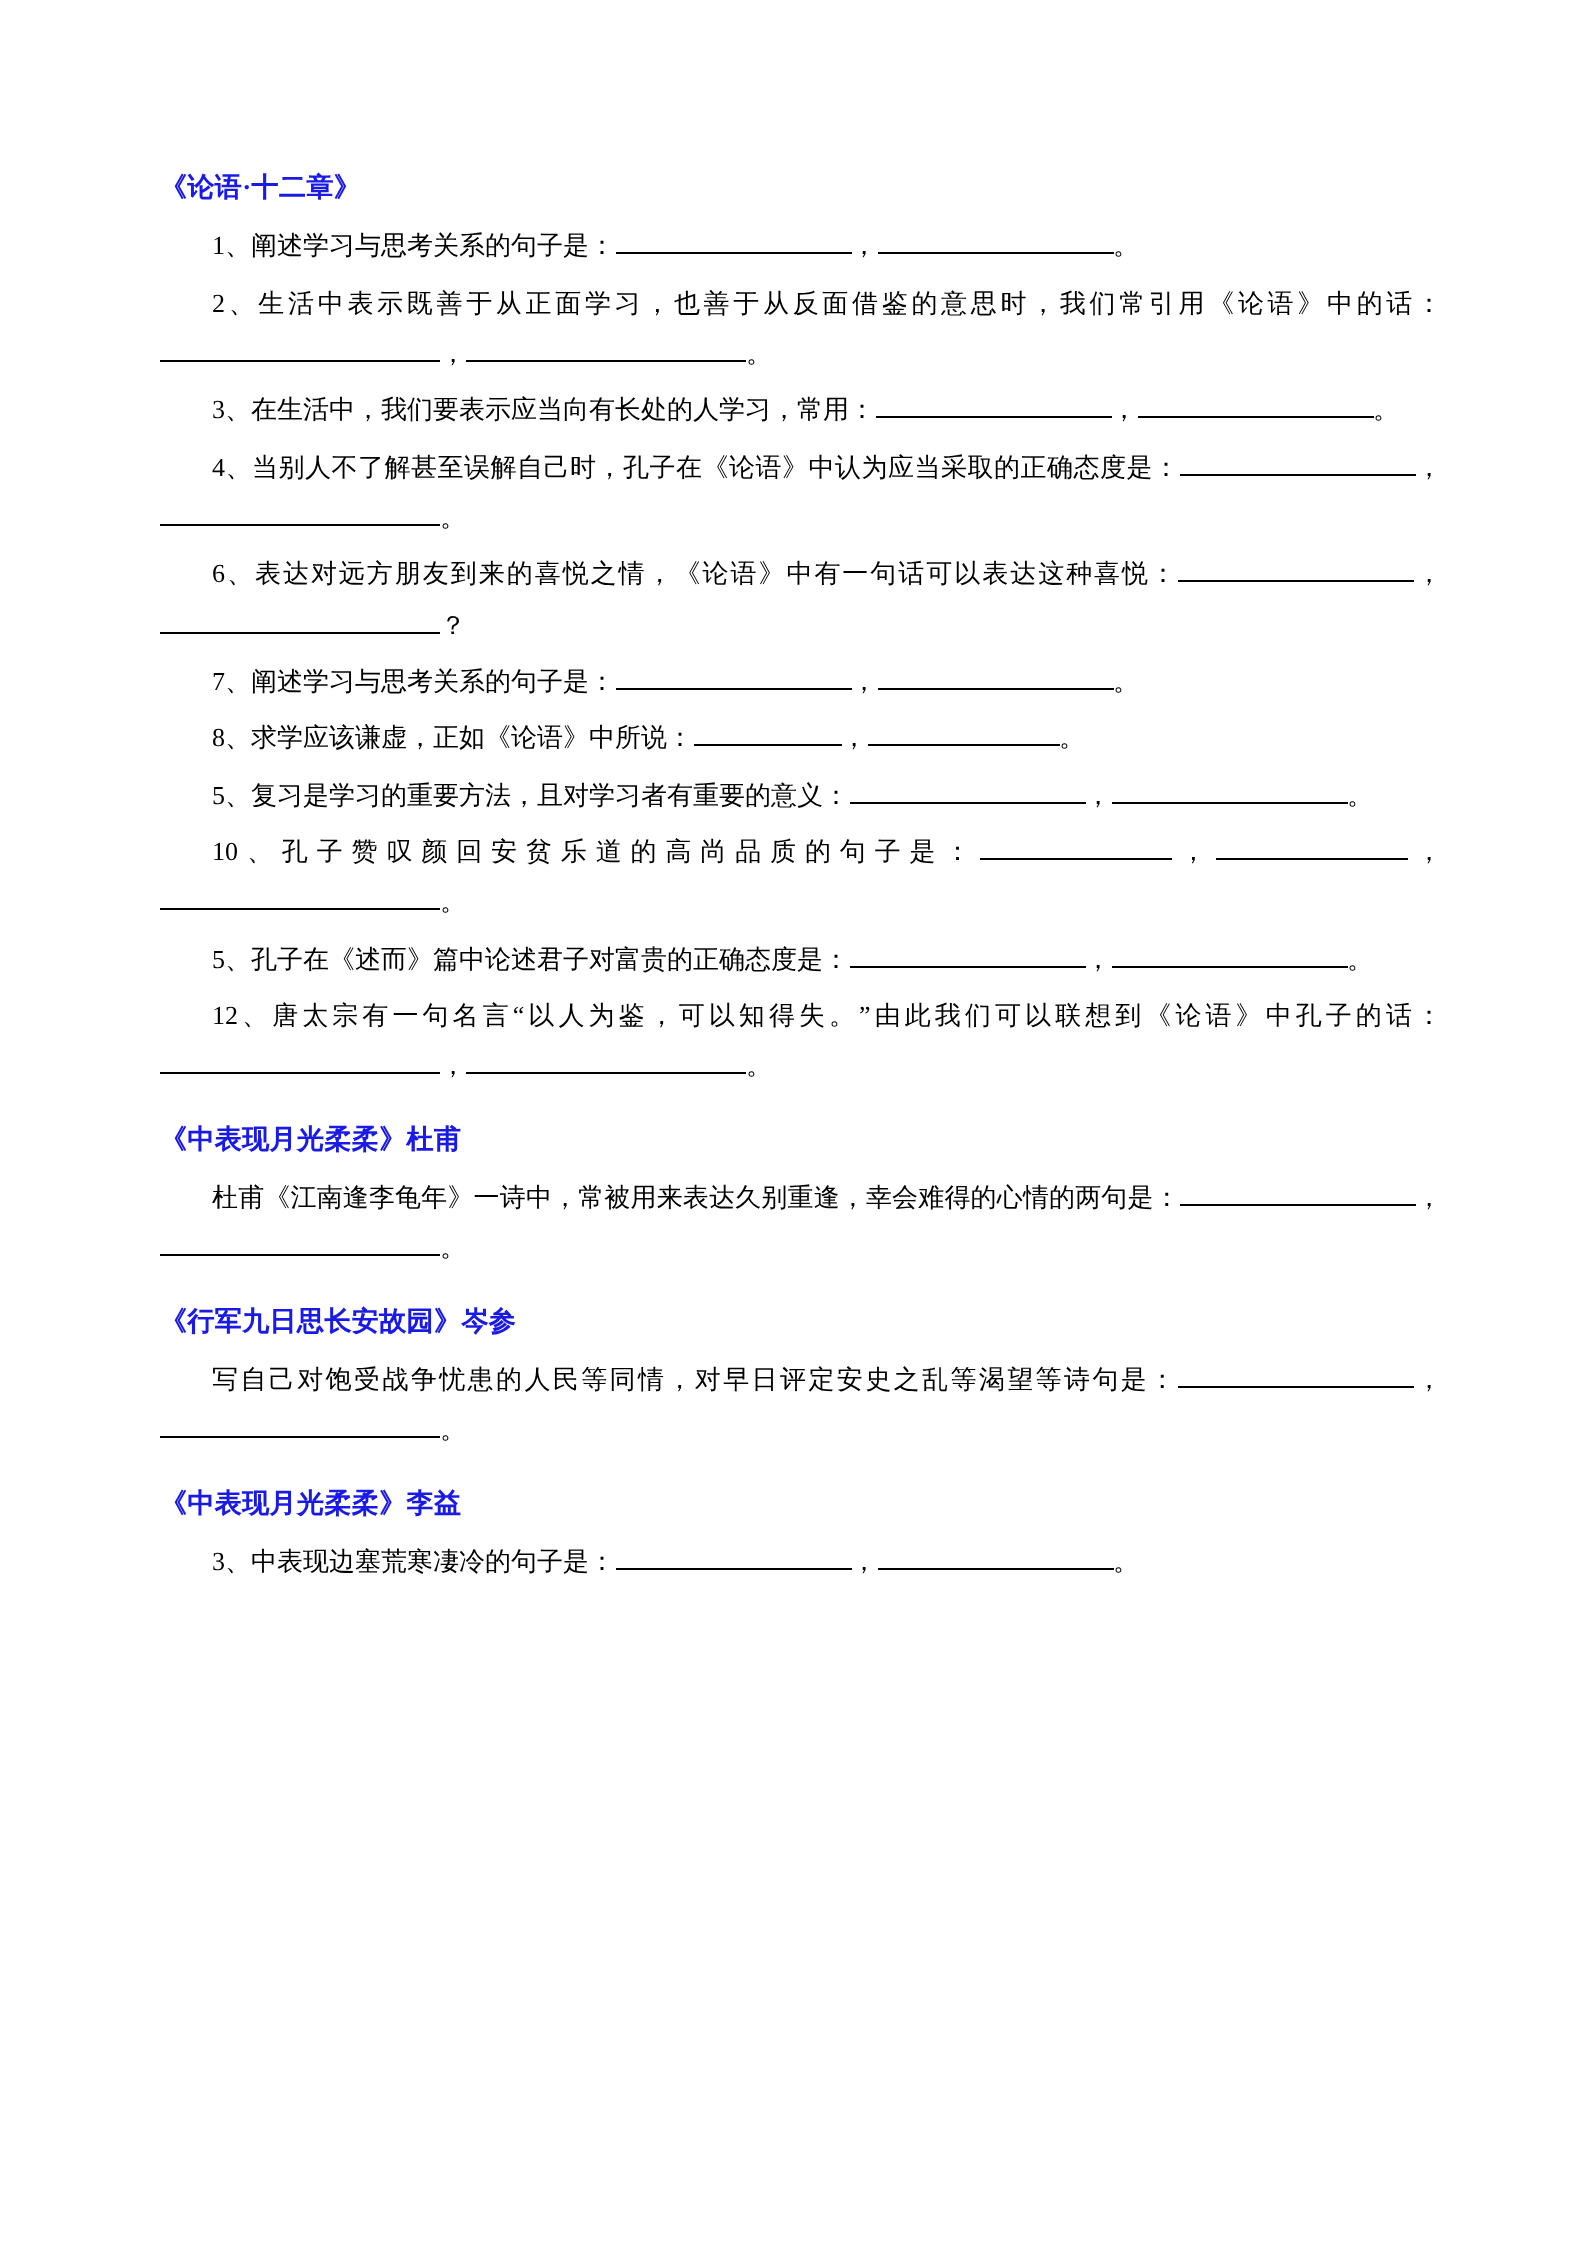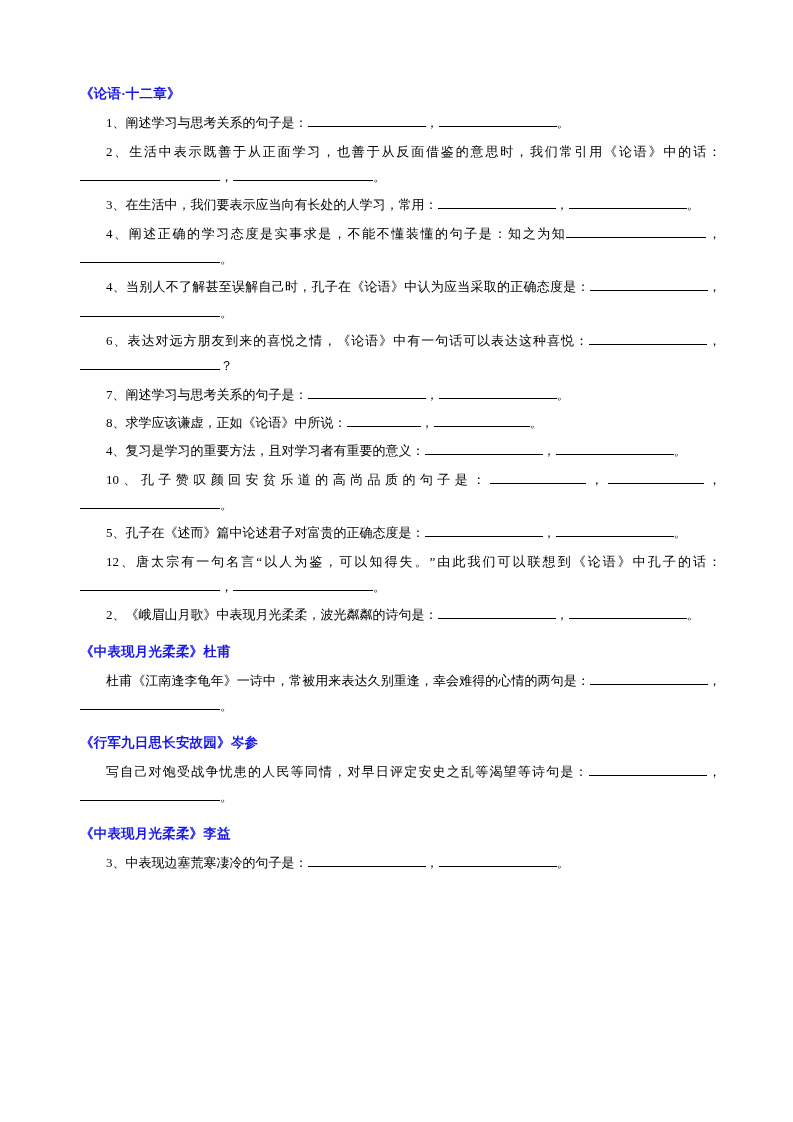--- a/index.html
+++ b/index.html
@@ -57,30 +57,28 @@
 </style>
 </head>
 <body>
 
 <div class="page">
   <div id="content">
       <div class="section-title">《论语·十二章》</div>
       <p class="q indent"><span>1、阐述学习与思考关系的句子是：</span><span class="blank b-lg"></span><span class="sep">，</span><span class="blank b-lg"></span><span class="tail">。</span></p>
       <p class="q indent"><span>2、生活中表示既善于从正面学习，也善于从反面借鉴的意思时，我们常引用《论语》中的话：</span><span class="blank b-xl"></span><span class="sep">，</span><span class="blank b-xl"></span><span class="tail">。</span></p>
       <p class="q indent"><span>3、在生活中，我们要表示应当向有长处的人学习，常用：</span><span class="blank b-lg"></span><span class="sep">，</span><span class="blank b-lg"></span><span class="tail">。</span></p>
-      <p class="q indent"><span>4、阐述正确的学习态度是实事求是，不能不懂装懂的句子是：知之为知</span><span class="blank b-xl"></span><span class="sep">，</span><span class="blank b-xl"></span><span class="tail">。</span></p>
       <p class="q indent"><span>4、当别人不了解甚至误解自己时，孔子在《论语》中认为应当采取的正确态度是：</span><span class="blank b-lg"></span><span class="sep">，</span><span class="blank b-xl"></span><span class="tail">。</span></p>
       <p class="q indent"><span>6、表达对远方朋友到来的喜悦之情，《论语》中有一句话可以表达这种喜悦：</span><span class="blank b-lg"></span><span class="sep">，</span><span class="blank b-xl"></span><span class="tail">？</span></p>
       <p class="q indent"><span>7、阐述学习与思考关系的句子是：</span><span class="blank b-lg"></span><span class="sep">，</span><span class="blank b-lg"></span><span class="tail">。</span></p>
       <p class="q indent"><span>8、求学应该谦虚，正如《论语》中所说：</span><span class="blank b-sm"></span><span class="sep">，</span><span class="blank b-md"></span><span class="tail">。</span></p>
-      <p class="q indent"><span>4、复习是学习的重要方法，且对学习者有重要的意义：</span><span class="blank b-lg"></span><span class="sep">，</span><span class="blank b-lg"></span><span class="tail">。</span></p>
+      <p class="q indent"><span>5、复习是学习的重要方法，且对学习者有重要的意义：</span><span class="blank b-lg"></span><span class="sep">，</span><span class="blank b-lg"></span><span class="tail">。</span></p>
       <p class="q indent"><span>10、孔子赞叹颜回安贫乐道的高尚品质的句子是：</span><span class="blank b-md"></span><span class="sep">，</span><span class="blank b-md"></span><span class="sep">，</span><span class="blank b-xl"></span><span class="tail">。</span></p>
       <p class="q indent"><span>5、孔子在《述而》篇中论述君子对富贵的正确态度是：</span><span class="blank b-lg"></span><span class="sep">，</span><span class="blank b-lg"></span><span class="tail">。</span></p>
       <p class="q indent"><span>12、唐太宗有一句名言“以人为鉴，可以知得失。”由此我们可以联想到《论语》中孔子的话：</span><span class="blank b-xl"></span><span class="sep">，</span><span class="blank b-xl"></span><span class="tail">。</span></p>
-      <p class="q indent"><span>2、《峨眉山月歌》中表现月光柔柔，波光粼粼的诗句是：</span><span class="blank b-lg"></span><span class="sep">，</span><span class="blank b-lg"></span><span class="tail">。</span></p>
       <div class="section-title">《中表现月光柔柔》杜甫</div>
       <p class="q indent"><span>杜甫《江南逢李龟年》一诗中，常被用来表达久别重逢，幸会难得的心情的两句是：</span><span class="blank b-lg"></span><span class="sep">，</span><span class="blank b-xl"></span><span class="tail">。</span></p>
       <div class="section-title">《行军九日思长安故园》岑参</div>
       <p class="q indent"><span>写自己对饱受战争忧患的人民等同情，对早日评定安史之乱等渴望等诗句是：</span><span class="blank b-lg"></span><span class="sep">，</span><span class="blank b-xl"></span><span class="tail">。</span></p>
       <div class="section-title">《中表现月光柔柔》李益</div>
       <p class="q indent"><span>3、中表现边塞荒寒凄冷的句子是：</span><span class="blank b-lg"></span><span class="sep">，</span><span class="blank b-lg"></span><span class="tail">。</span></p>
     </div>
 </div>
 
 </body></html>

